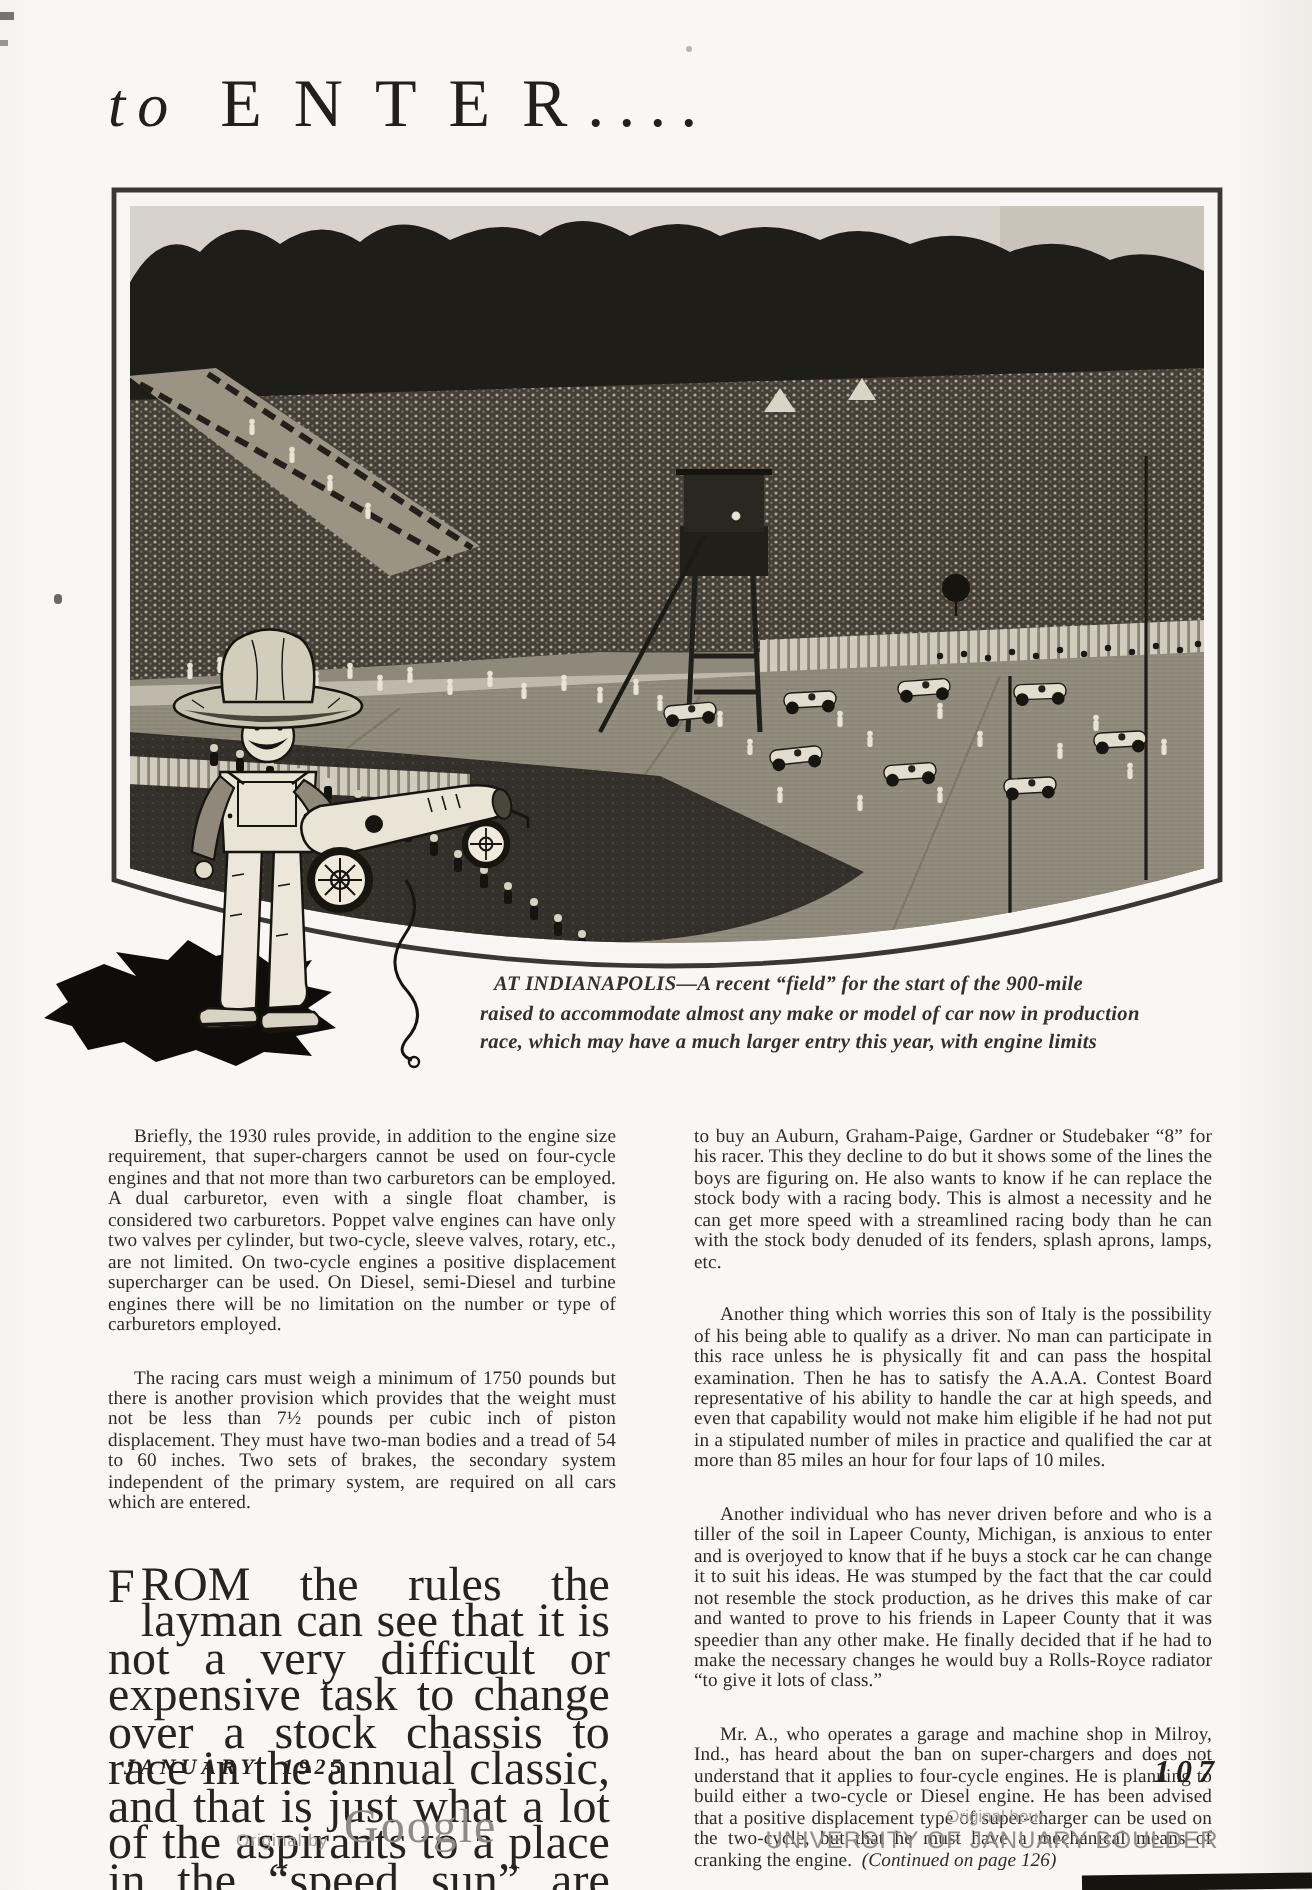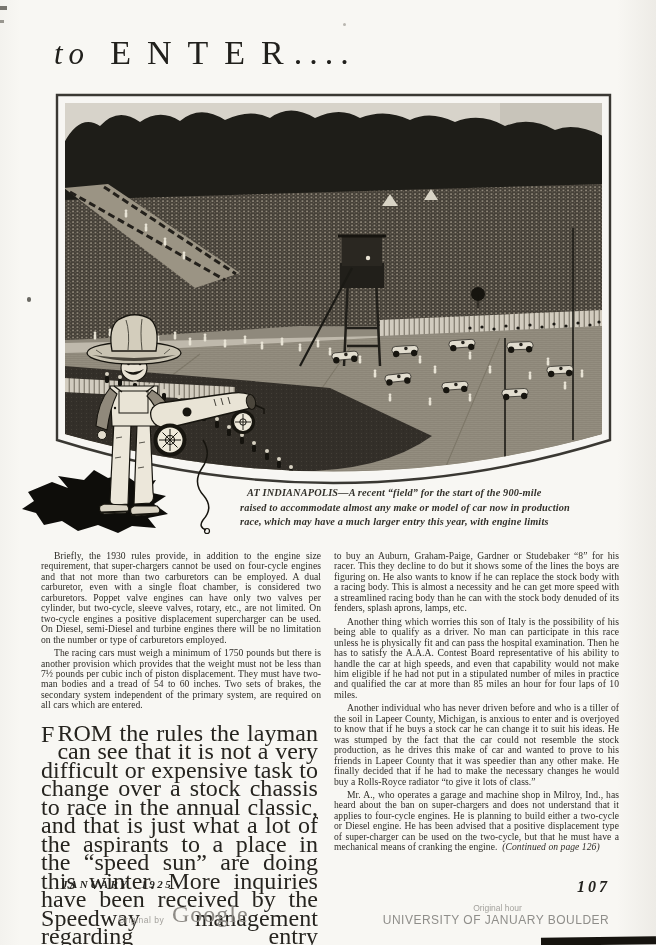--- a/index.html
+++ b/index.html
@@ -20,21 +20,21 @@
   #caption{position:absolute;left:240px;top:486px;width:376px;
            font-style:italic;font-weight:700;font-size:10.3px;line-height:14.6px;
            color:#33312b;letter-spacing:.15px;}
   #caption .l1{padding-left:7px;}
 
   
   .col{position:absolute;top:548px;text-align:justify;font-size:9.6px;line-height:10.45px;
        color:#2e2c27;letter-spacing:.05px;}
   #col-left{left:38px;width:286px;}
   #col-right{left:331px;width:291px;}
-  .para{margin:3px;text-indent:13px;}
+  .para{margin:16px;text-indent:13px;}
   .para.flush{text-indent:0;}
   .para.dropcap{text-indent:0;margin-top:9px;}
   .dropcap{float:left;font-size:24px;line-height:18.5px;padding:1px 3px 0 0;color:#26241f;}
   .continued{font-style:italic;}
 
   
   #issue-date{position:absolute;left:62px;top:878px;font-style:italic;font-weight:700;
               font-size:11px;letter-spacing:2.5px;word-spacing:7px;color:#23221e;}
   #page-number{position:absolute;left:577px;top:878px;font-style:italic;font-weight:700;
                font-size:16px;letter-spacing:3px;color:#23221e;}

